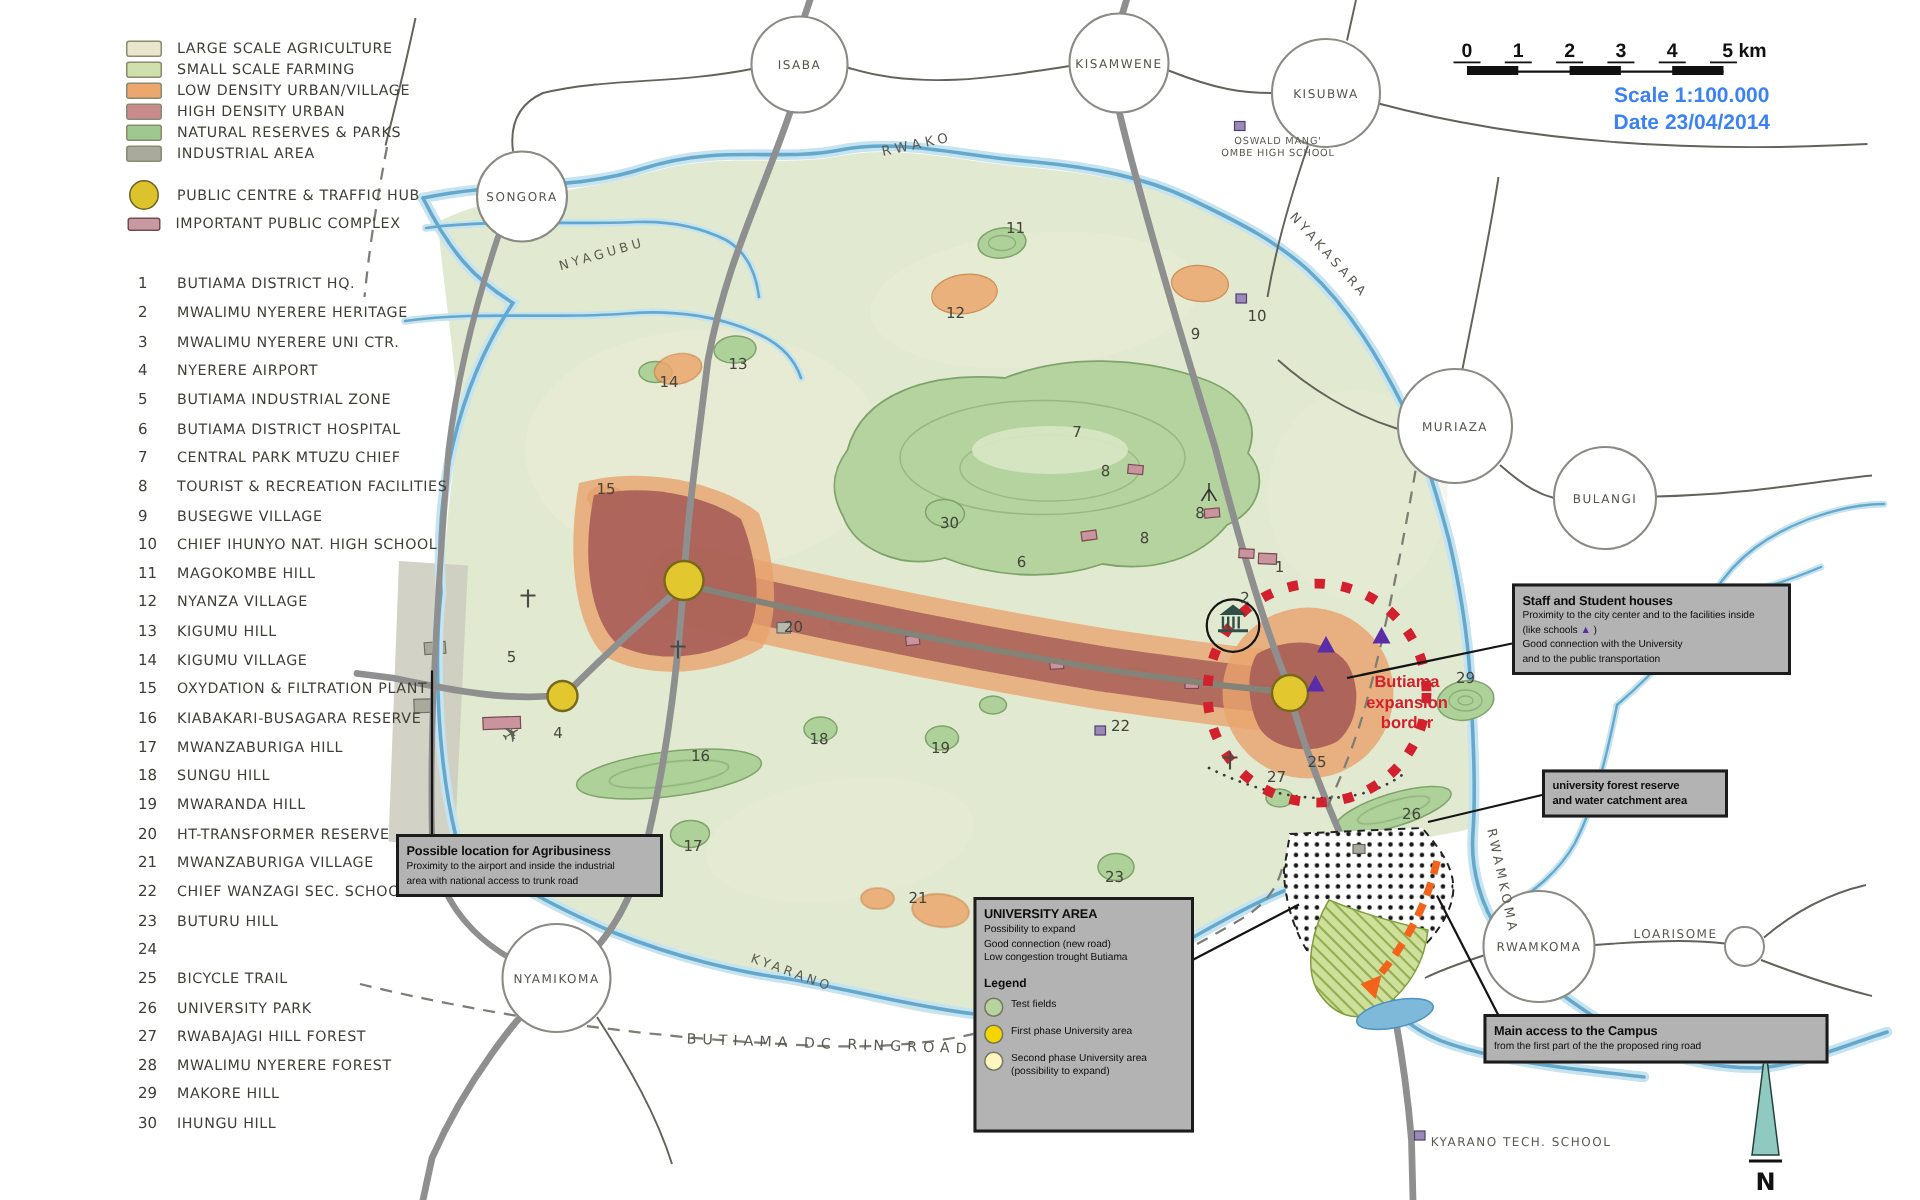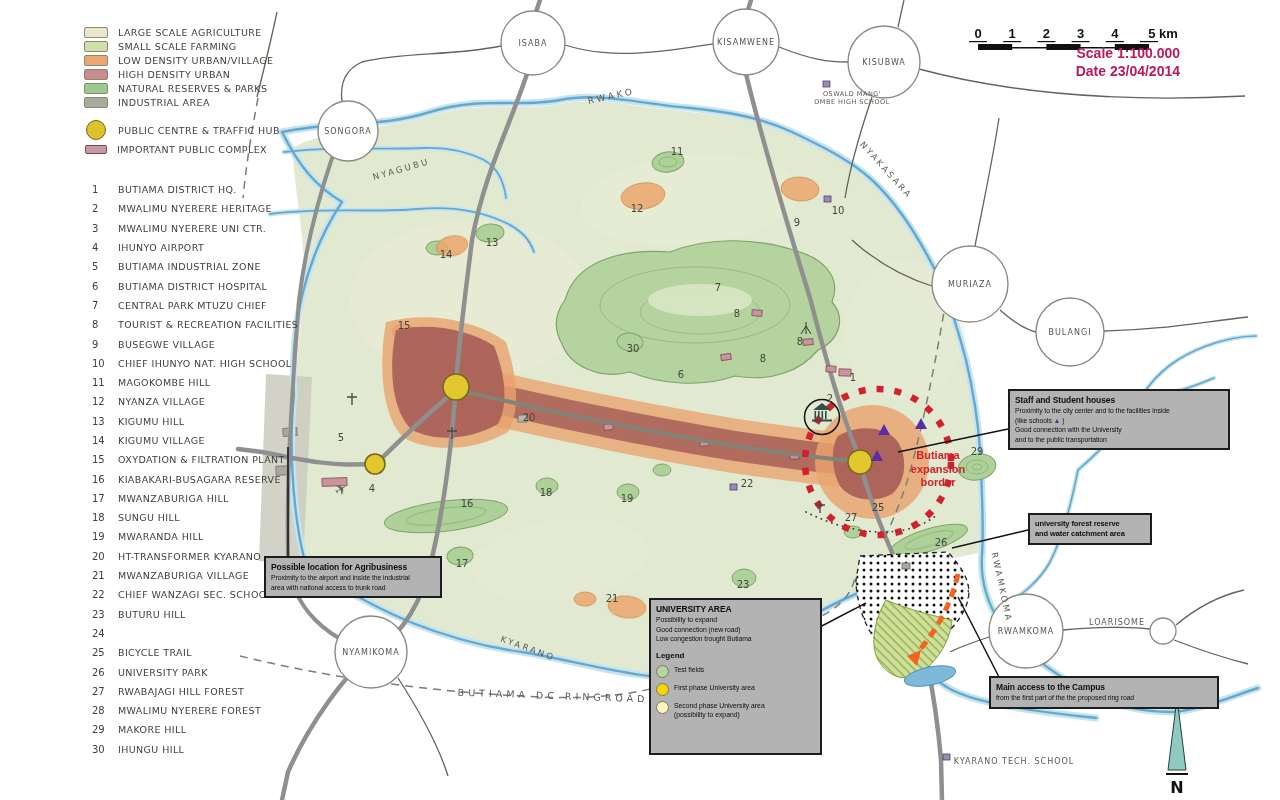--- a/index.html
+++ b/index.html
@@ -26,21 +26,21 @@
   .loc-label{font-size:9.5px;letter-spacing:.4px;white-space:nowrap;}
   .callout{position:absolute;background:#b3b3b3;border:2px solid #1c1c1c;padding:4px 5px;color:#0e0e0e;z-index:5;box-sizing:border-box;}
   .co-title{font-weight:700;font-size:8.5px;line-height:1.3;letter-spacing:-.1px;white-space:nowrap;}
   .co-line{font-size:6.8px;line-height:1.4;letter-spacing:-.05px;white-space:nowrap;}
   .tri{color:#5b2ca8;font-size:7px;}
   .ul-title{font-weight:700;font-size:8px;margin-top:7px;}
   .ul-row{display:flex;align-items:flex-start;margin-top:5px;}
   .ul-dot{flex:none;width:13px;height:13px;border-radius:50%;border:1px solid #77775f;margin-right:5px;box-sizing:border-box;}
   .ul-text{font-size:6.8px;line-height:1.35;}
   .expansion{position:absolute;left:901px;top:449px;width:74px;text-align:center;color:#d2202c;font-weight:700;font-size:11px;line-height:13.5px;z-index:4;}
-  .scalemeta{position:absolute;right:100px;top:44px;text-align:right;font-size:14px;font-weight:700;line-height:18px;color:#be185d;z-index:3;}
+  .scalemeta{position:absolute;right:100px;top:54px;text-align:center;font-size:14px;font-weight:700;line-height:18px;color:#3b82f6;z-index:3;}
 </style>
 </head>
 <body>
 
 <div class="stage">
 
 <svg width="1280" height="800" viewBox="0 0 1280 800">
   <defs>
     <pattern id="dots" width="7" height="7" patternUnits="userSpaceOnUse">
       <rect width="7" height="7" fill="#ffffff"></rect>
@@ -398,21 +398,21 @@
         <div class="loc-row">
           <span class="loc-num hand">2</span>
           <span class="loc-label hand">MWALIMU NYERERE HERITAGE</span>
         </div>
         <div class="loc-row">
           <span class="loc-num hand">3</span>
           <span class="loc-label hand">MWALIMU NYERERE UNI CTR.</span>
         </div>
         <div class="loc-row">
           <span class="loc-num hand">4</span>
-          <span class="loc-label hand">IHUNYO AIRPORT</span>
+          <span class="loc-label hand">NYERERE AIRPORT</span>
         </div>
         <div class="loc-row">
           <span class="loc-num hand">5</span>
           <span class="loc-label hand">BUTIAMA INDUSTRIAL ZONE</span>
         </div>
         <div class="loc-row">
           <span class="loc-num hand">6</span>
           <span class="loc-label hand">BUTIAMA DISTRICT HOSPITAL</span>
         </div>
         <div class="loc-row">
@@ -462,21 +462,21 @@
         <div class="loc-row">
           <span class="loc-num hand">18</span>
           <span class="loc-label hand">SUNGU HILL</span>
         </div>
         <div class="loc-row">
           <span class="loc-num hand">19</span>
           <span class="loc-label hand">MWARANDA HILL</span>
         </div>
         <div class="loc-row">
           <span class="loc-num hand">20</span>
-          <span class="loc-label hand">HT-TRANSFORMER KYARANO</span>
+          <span class="loc-label hand">HT-TRANSFORMER RESERVE</span>
         </div>
         <div class="loc-row">
           <span class="loc-num hand">21</span>
           <span class="loc-label hand">MWANZABURIGA VILLAGE</span>
         </div>
         <div class="loc-row">
           <span class="loc-num hand">22</span>
           <span class="loc-label hand">CHIEF WANZAGI SEC. SCHOOL</span>
         </div>
         <div class="loc-row">
@@ -512,40 +512,40 @@
           <span class="loc-label hand">IHUNGU HILL</span>
         </div>
       </div>
 </div>
 
 <div class="scalemeta">
   <div>Scale 1:100.000</div>
   <div>Date 23/04/2014</div>
 </div>
 
-<div class="callout" style="left:1008px;top:389px;width:222px;">
+<div class="callout" style="left:1008px;top:389px;width:186px;">
   <div class="co-title">Staff and Student houses</div>
   <div class="co-line">Proximity to the city center and to the facilities inside</div>
   <div class="co-line"><span>(like schools </span><span class="tri">▲</span><span> )</span></div>
   <div class="co-line">Good connection with the University</div>
   <div class="co-line">and to the public transportation</div>
 </div>
 
 <div class="callout" style="left:1028px;top:513px;width:124px;">
   <div class="co-title" style="font-size:7.5px">university forest reserve</div>
   <div class="co-title" style="font-size:7.5px">and water catchment area</div>
 </div>
 
 <div class="callout" style="left:264px;top:556px;width:178px;">
   <div class="co-title">Possible location for Agribusiness</div>
   <div class="co-line">Proximity to the airport and inside the industrial</div>
   <div class="co-line">area with national access to trunk road</div>
 </div>
 
-<div class="callout" style="left:649px;top:598px;width:173px;height:157px;">
+<div class="callout" style="left:649px;top:598px;width:147px;height:157px;">
   <div class="co-title">UNIVERSITY AREA</div>
   <div class="co-line">Possibility to expand</div>
   <div class="co-line">Good connection (new road)</div>
   <div class="co-line">Low congestion trought Butiama</div>
   <div class="ul-title">Legend</div>
   <div id="univ-legend">
         <div class="ul-row">
           <span class="ul-dot" style="background: rgb(181, 212, 158);"></span>
           <span class="ul-text">
             <div>Test fields</div>

